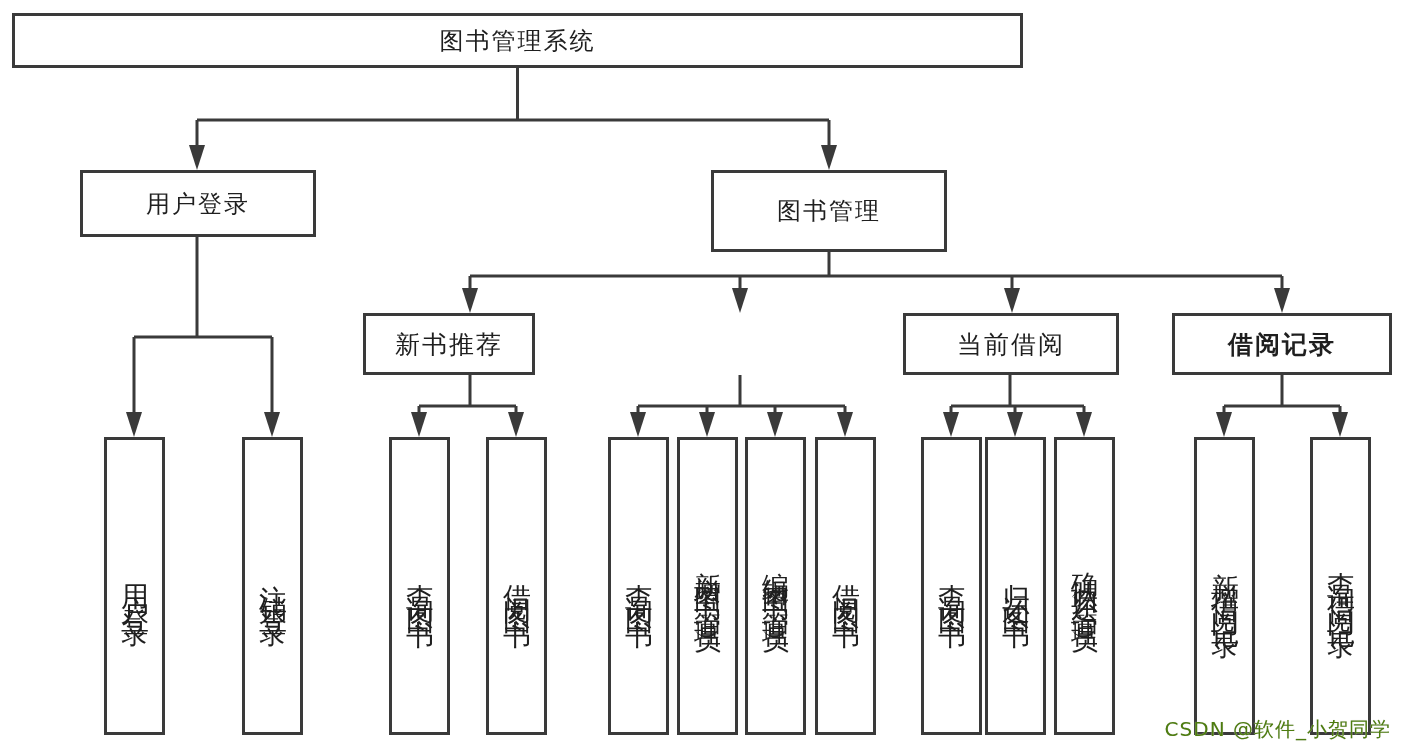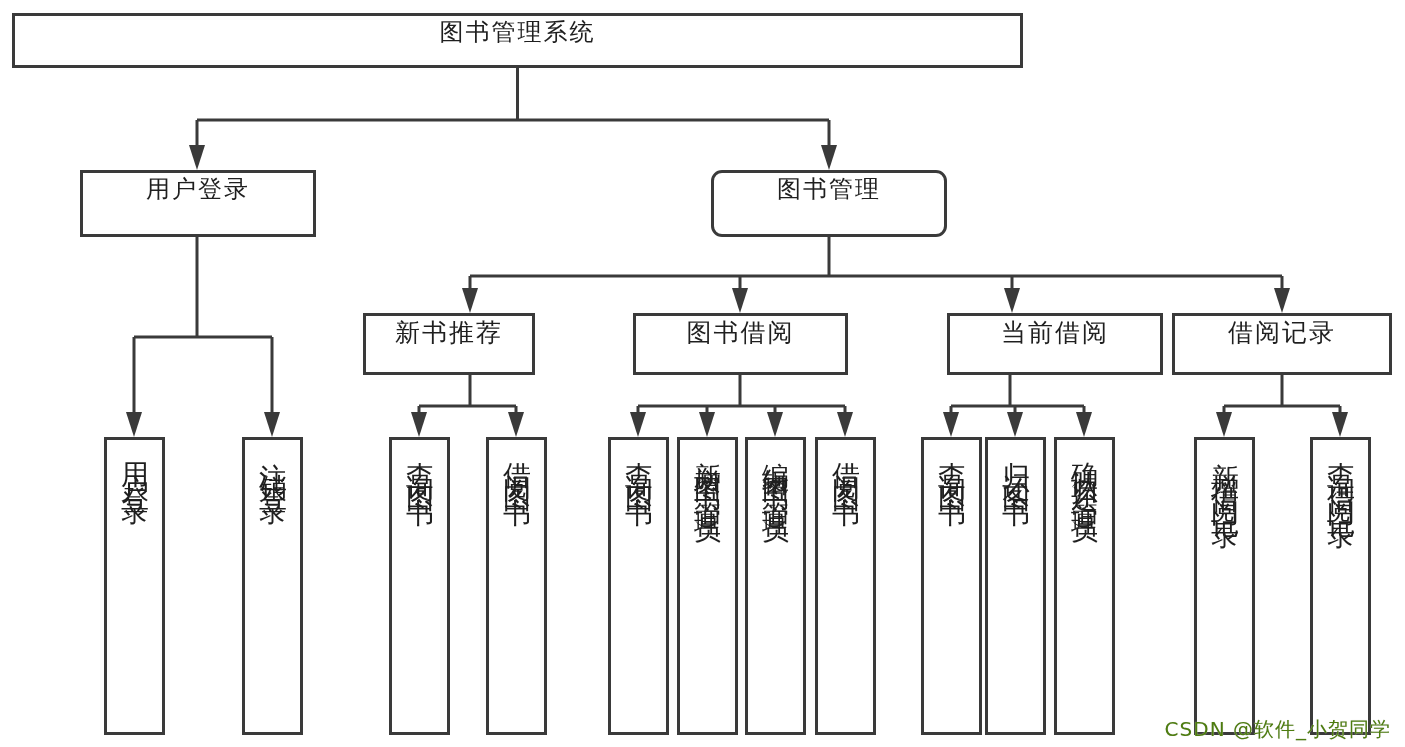--- a/index.html
+++ b/index.html
@@ -23,21 +23,21 @@
     top: 0;
     width: 1405px;
     height: 747px;
   }
   .node {
     position: absolute;
     box-sizing: border-box;
     border: 3px solid #3a3a3a;
     background: #ffffff;
     display: flex;
-    align-items: flex-start;
+    align-items: center;
     justify-content: center;
     color: #1f1f1f;
   }
   .h-label {
     font-size: 24px;
     letter-spacing: 2px;
     white-space: nowrap;
     color: #1f1f1f;
   }
   .l3 .h-label {
@@ -113,34 +113,31 @@
     </g>
   </svg>
 
   <div class="node" style="left:12px; top:13px; width:1011px; height:55px;">
     <span class="h-label">图书管理系统</span>
   </div>
 
   <div class="node" style="left:80px; top:170px; width:236px; height:67px;">
     <span class="h-label">用户登录</span>
   </div>
-  <div class="node" style="left:711px; top:170px; width:236px; height:67px;border-radius:11px;">
+  <div class="node" style="left:711px; top:170px; width:236px; height:82px;">
     <span class="h-label">图书管理</span>
   </div>
 
   <div class="node l3" style="left:363px; top:313px; width:172px; height:62px;">
     <span class="h-label">新书推荐</span>
   </div>
-  <div class="node l3" style="left:633px; top:313px; width:215px; height:62px;">
-    <span class="h-label">图书借阅</span>
-  </div>
-  <div class="node l3" style="left:903px; top:313px; width:216px; height:62px;margin-left:44px;">
+  <div class="node l3" style="left:903px; top:313px; width:216px; height:62px;">
     <span class="h-label">当前借阅</span>
   </div>
-  <div class="node l3" style="left:1172px; top:313px; width:220px; height:62px;">
+  <div class="node l3" style="left:1172px; top:313px; width:220px; height:62px;font-weight:bold;">
     <span class="h-label">借阅记录</span>
   </div>
 
   <div class="node v-short" style="left:104px; top:437px; width:61px; height:298px;">
     <span class="v-label">用户登录</span>
   </div>
   <div class="node v-short" style="left:242px; top:437px; width:61px; height:298px;">
     <span class="v-label">注销登录</span>
   </div>
 

